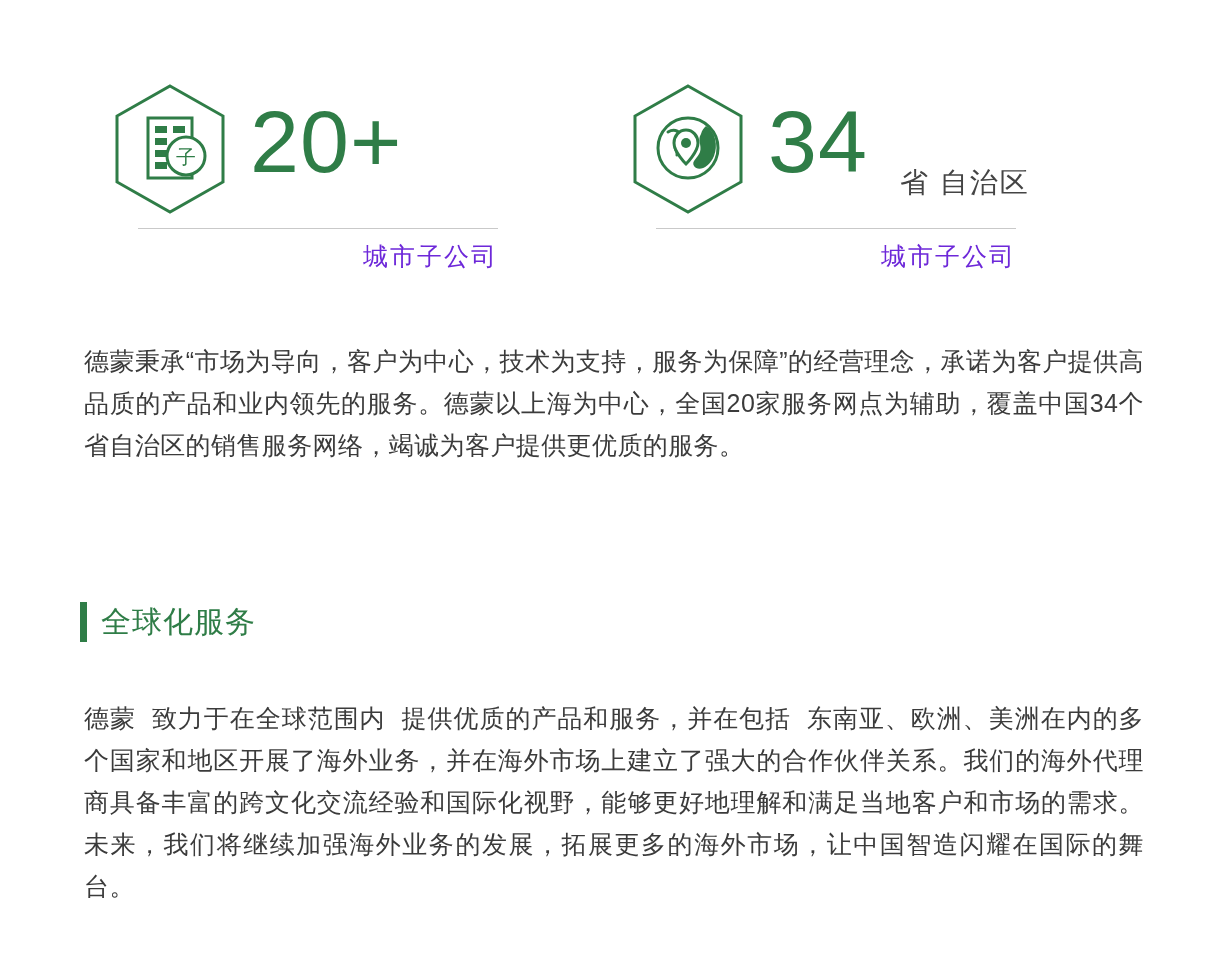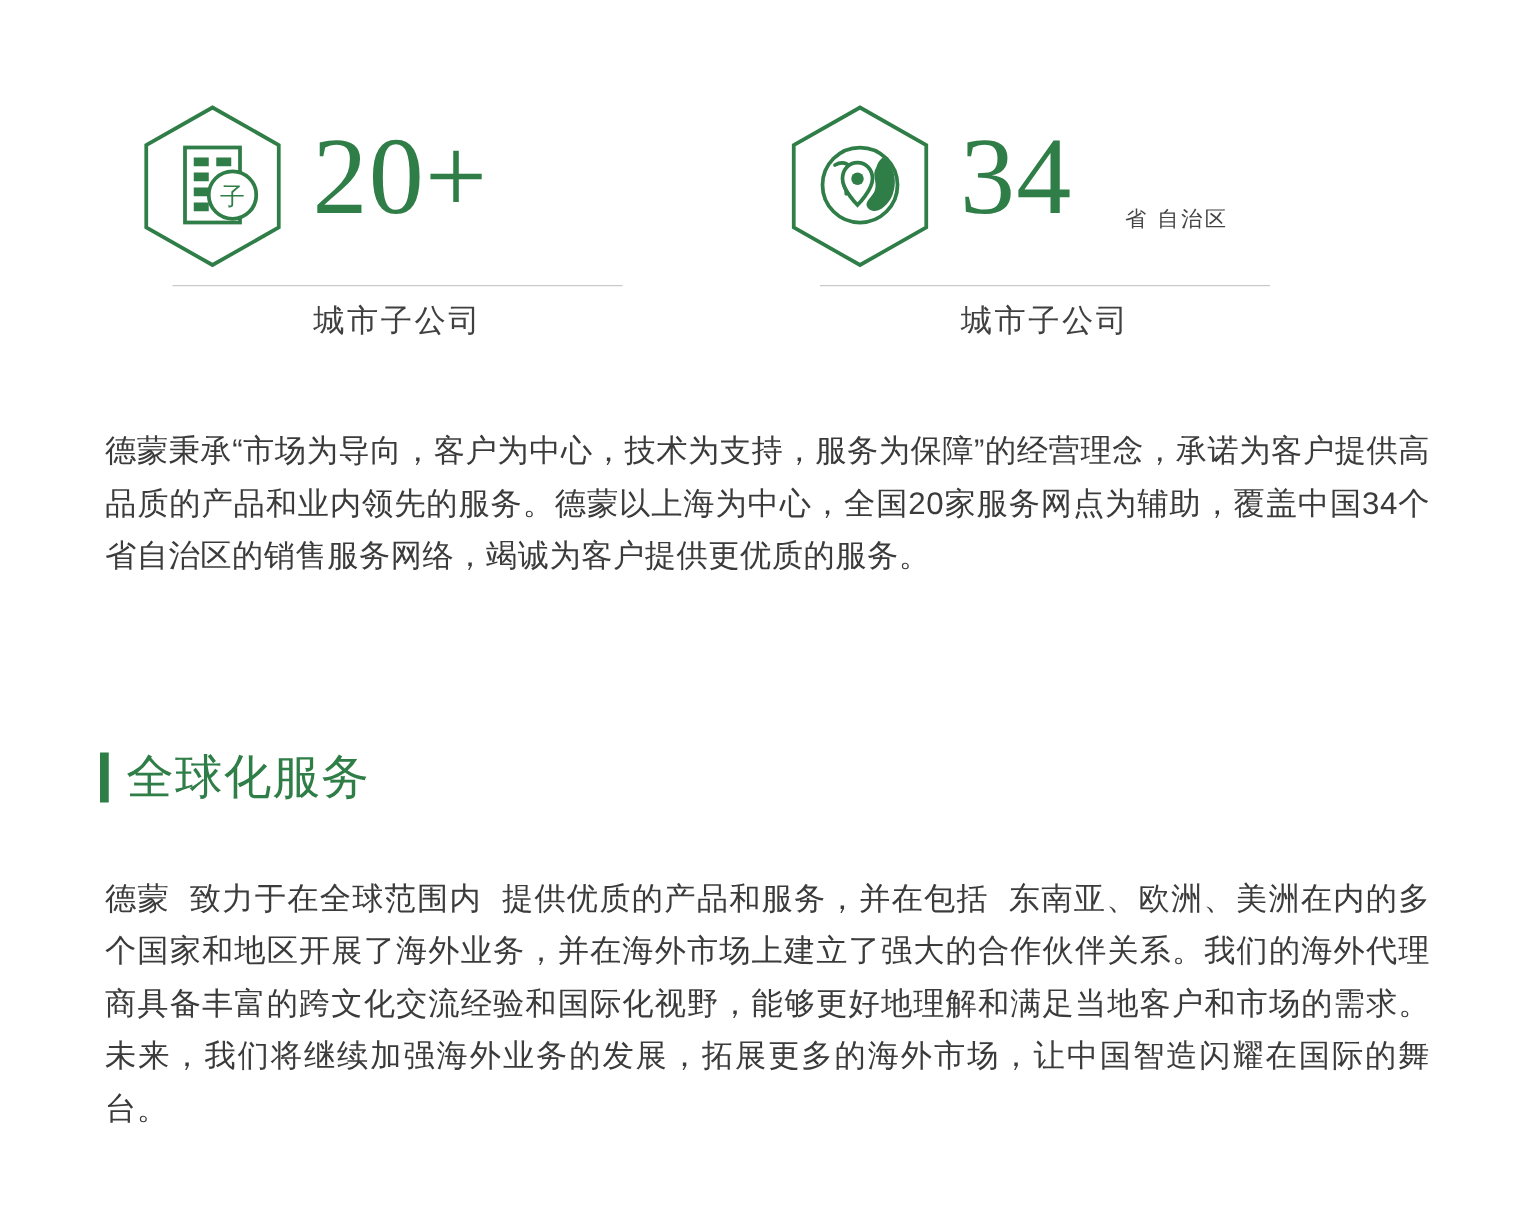--- a/index.html
+++ b/index.html
@@ -43,48 +43,48 @@
 
   .stat-number {
     position: absolute;
     top: 4px;
     left: 140px;
     font-size: 88px;
     line-height: 120px;
     font-weight: 400;
     color: #2f7d47;
     letter-spacing: 1px;
-    font-family: Liberation Serif, serif;
+    font-family: Liberation Sans, sans-serif;
   }
   .stat-unit {
     position: absolute;
     left: 272px;
     top: 86px;
-    font-size: 17px;
+    font-size: 28px;
     color: #444444;
     letter-spacing: 2px;
   }
   .stat-rule {
     position: absolute;
     top: 150px;
     left: 28px;
     width: 360px;
     height: 1px;
     background: #c9c9c9;
   }
   .stat-block.second .stat-rule { width: 360px; }
 
   .stat-caption {
     position: absolute;
     top: 162px;
     left: 28px;
     width: 360px;
-    text-align: center;
+    text-align: right;
     font-size: 25px;
-    color: #404040;
+    color: #6d28d9;
     letter-spacing: 2px;
   }
 
   
   .para {
     position: absolute;
     left: 84px;
     width: 1060px;
     font-size: 25px;
     line-height: 42px;
@@ -103,21 +103,21 @@
     display: flex;
     align-items: center;
   }
   .section-bar {
     width: 7px;
     height: 40px;
     background: #2f7d47;
     margin-right: 14px;
   }
   .section-title {
-    font-size: 38px;
+    font-size: 30px;
     color: #2f7d47;
     letter-spacing: 1px;
     line-height: 40px;
   }
 
   #para-global { top: 700px; font-family: Liberation Mono, monospace; }
 </style>
 </head>
 <body>
 

